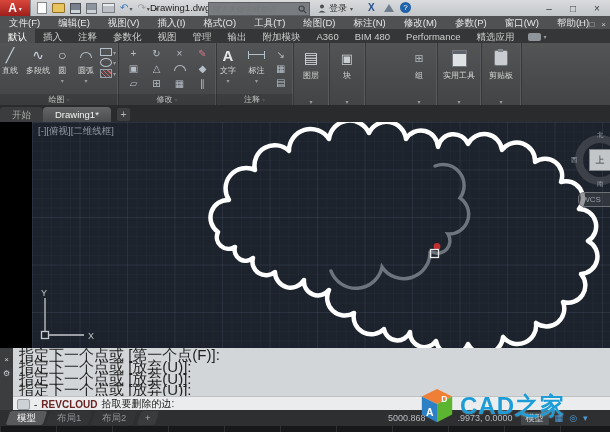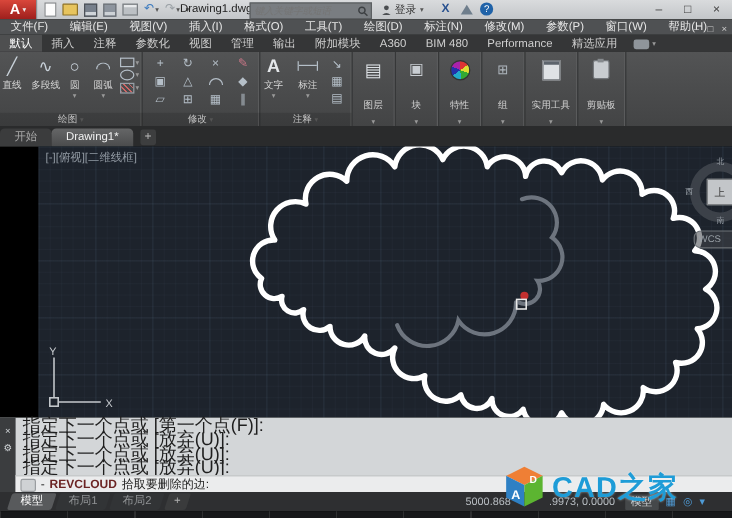--- a/index.html
+++ b/index.html
@@ -58,21 +58,21 @@
   .minicol{position:absolute;display:flex;flex-direction:column;gap:2px;}
   .minirow{display:flex;align-items:center;gap:1px;}
   .ico-rect{width:10px;height:6px;border:1px solid #b5bfc8;}
   .ico-ellipse{width:10px;height:7px;border:1px solid #b5bfc8;border-radius:50%;}
   .ico-hatch{width:10px;height:7px;border:1px solid #98a0a8;background:repeating-linear-gradient(45deg,#c66 0 1px,transparent 1px 3px);}
   .ico-arc{width:10px;height:5px;border:1.5px solid #b5bfc8;border-bottom:none;border-radius:10px 10px 0 0;}
   .mgrid{position:absolute;left:4px;top:3px;display:grid;grid-template-columns:repeat(4,23px);grid-auto-rows:15px;}
   .ico-dim{width:15px;height:8px;border-left:1px solid #b5bfc8;border-right:1px solid #b5bfc8;position:relative;}
   .ico-dim:after{content:"";position:absolute;left:0;right:0;top:3px;border-top:1px solid #b5bfc8;}
   .spanel{position:absolute;top:0;height:62px;display:flex;flex-direction:column;align-items:center;border-right:1px solid #363738;box-shadow:inset -1px 0 0 #5a5b5c;}
-  .spanel .slabel{font-size:8px;color:#d2d2d2;margin-top:13px;}
+  .spanel .slabel{font-size:8px;color:#d2d2d2;margin-top:1px;}
   .spanel .sdd{position:absolute;bottom:0px;font-size:6px;color:#9a9a9a;}
   .sico{height:22px;display:flex;align-items:center;justify-content:center;margin-top:4px;}
   .ico-wheel{width:15px;height:15px;border-radius:50%;background:conic-gradient(#d33 0 15%,#dd3 15% 30%,#3a3 30% 48%,#2ac 48% 65%,#23a 65% 82%,#a2a 82% 100%);border:1px solid #333;}
   .ico-calc{width:13px;height:15px;background:#dfe2e5;border:1px solid #74787c;box-shadow:inset 0 3px 0 #5d646c;}
   .ico-clip{width:12px;height:14px;background:#c9cdd1;border:1px solid #74787c;border-radius:2px;position:relative;}
   .ico-clip:before{content:"";position:absolute;left:3px;top:-2px;width:5px;height:3px;background:#868a8e;}
 
   
   #filetabs{position:absolute;left:0;top:105px;width:610px;height:17px;background:#2a2b2c;display:flex;align-items:flex-end;font-size:9.5px;}
   .ftab{height:15px;line-height:15px;padding:0 12px;border-radius:4px 4px 0 0;margin-left:0;}
@@ -340,27 +340,20 @@
     <div class="spanel" style="left:293px;width:36px;">
       <span class="sico" style="color:#dce0e4;font-size:15px;">▤</span>
       <span class="slabel">图层</span>
         <span class="sdd">▾</span>
     </div>
     <div class="spanel" style="left:329px;width:36px;">
       <span class="sico" style="color:#c8cdd2;font-size:13px;">▣</span>
       <span class="slabel">块</span>
         <span class="sdd">▾</span>
     </div>
-    <div class="spanel" style="left:365px;width:36px;">
-      <span class="sico">
-          <span class="ico-wheel"></span>
-        </span>
-      <span class="slabel">特性</span>
-        <span class="sdd">▾</span>
-    </div>
     <div class="spanel" style="left:401px;width:36px;">
       <span class="sico" style="color:#aeb6bd;font-size:11px;">⊞</span>
       <span class="slabel">组</span>
         <span class="sdd">▾</span>
     </div>
     <div class="spanel" style="left:481px;width:40px;">
       <span class="sico">
           <span class="ico-clip"></span>
         </span>
       <span class="slabel">剪贴板</span>

